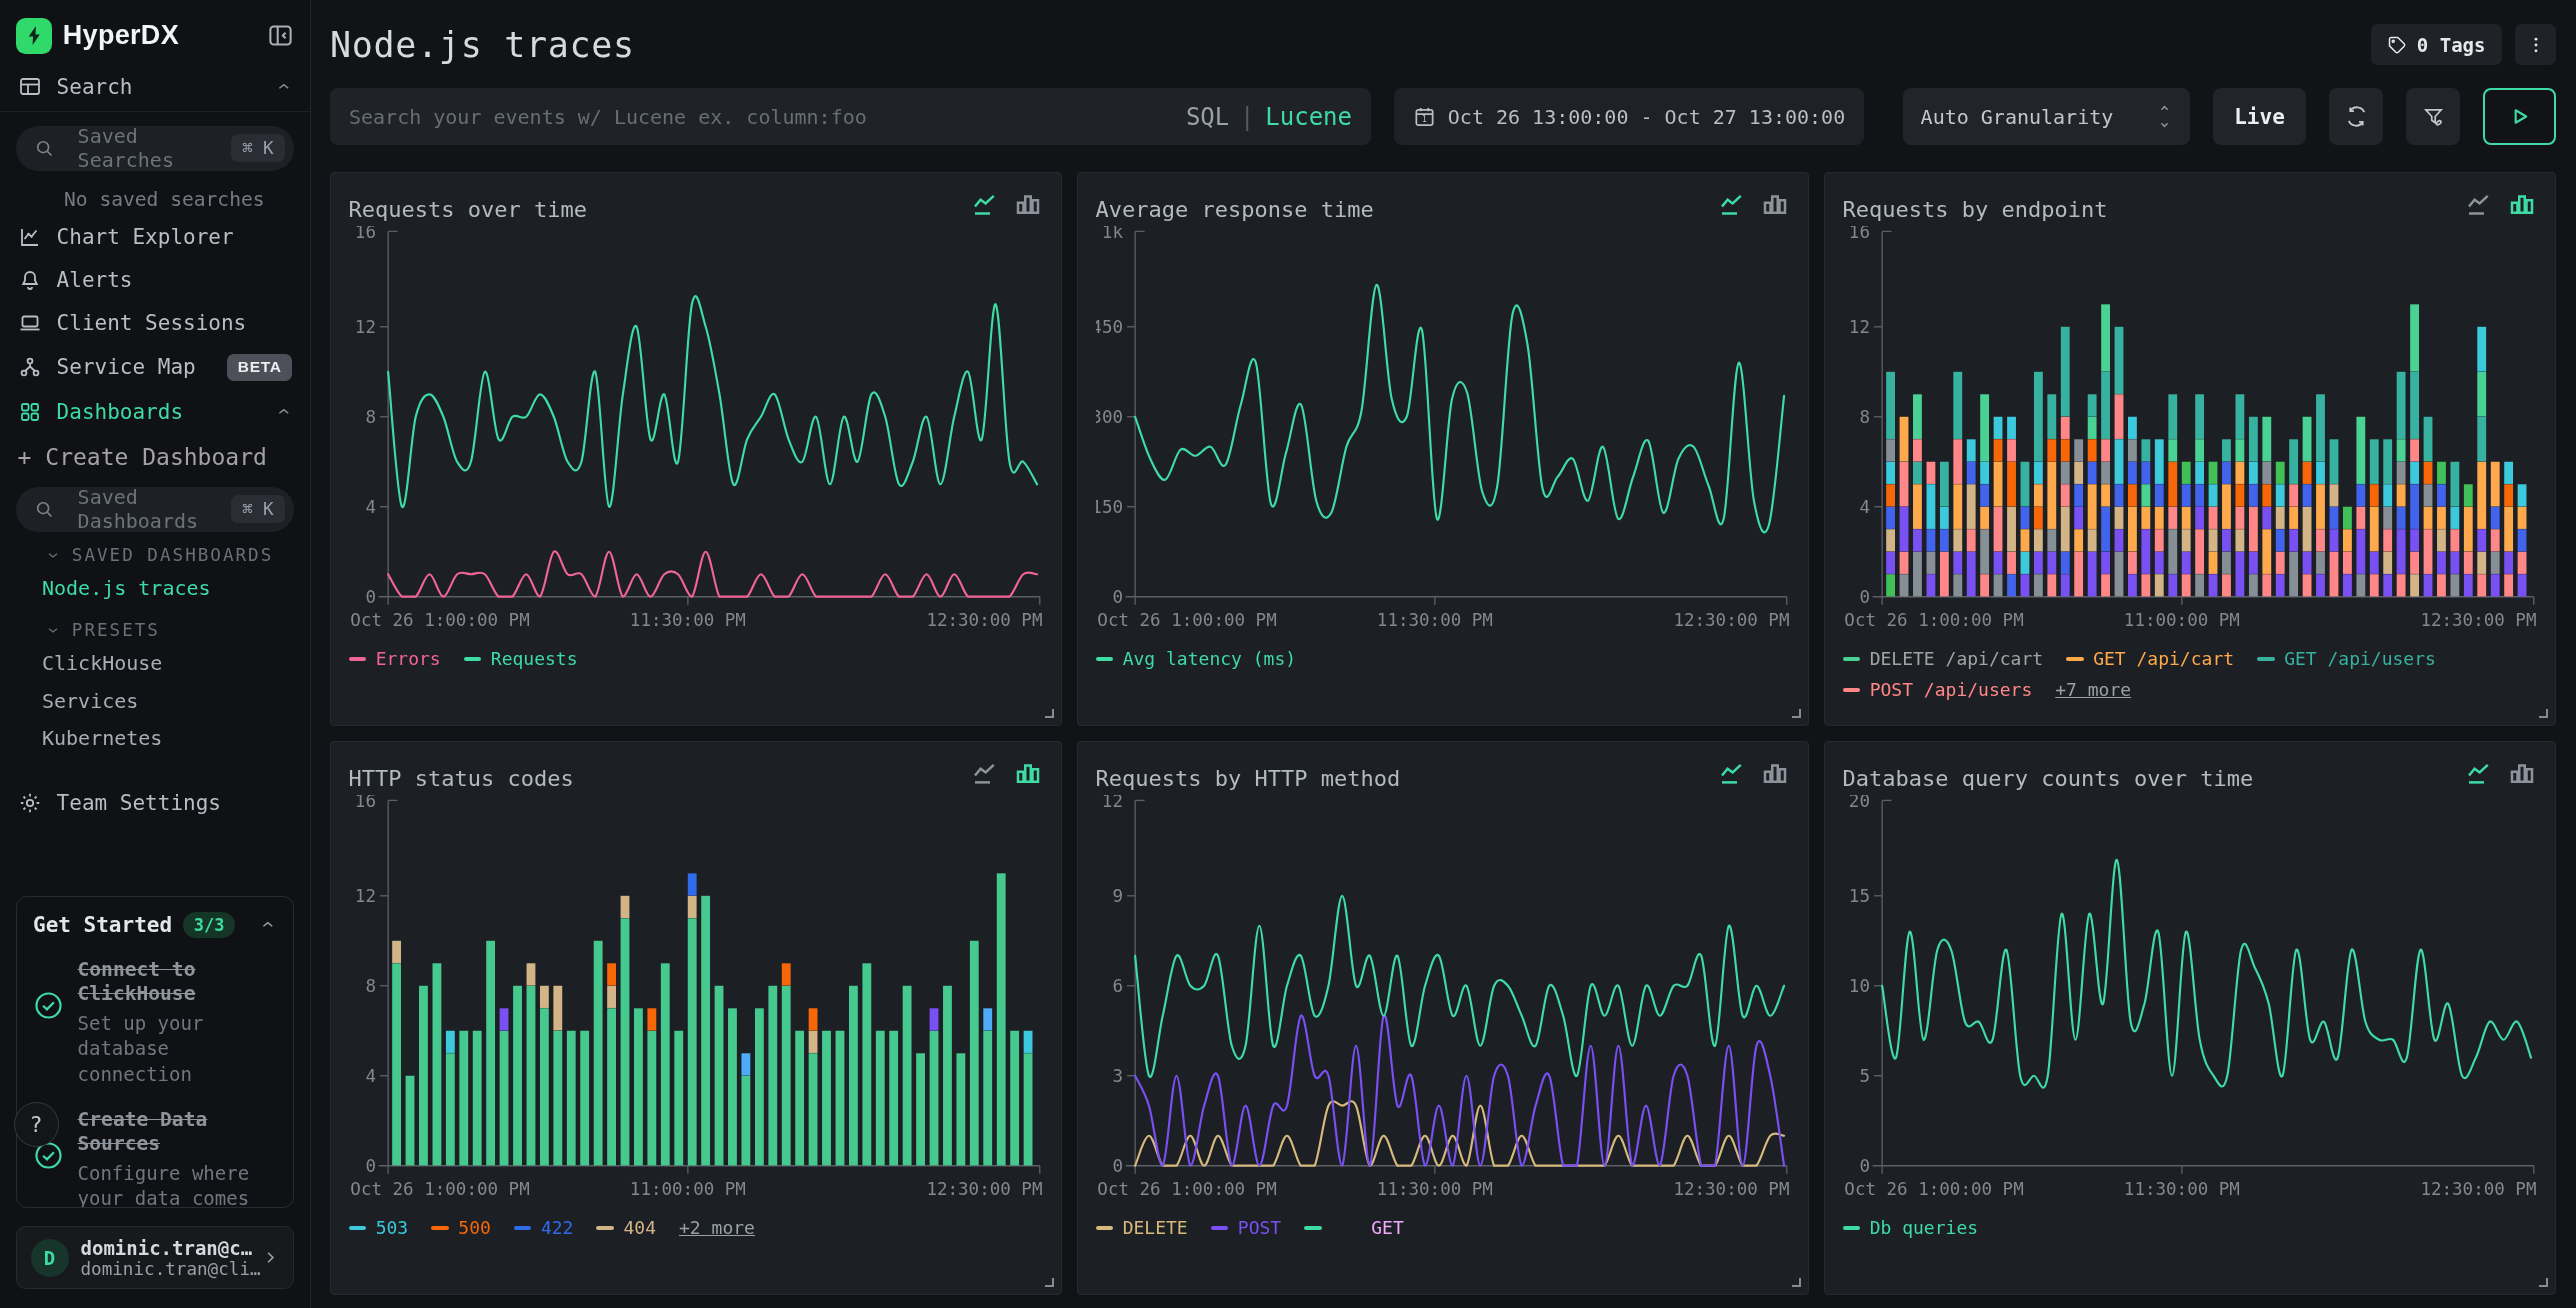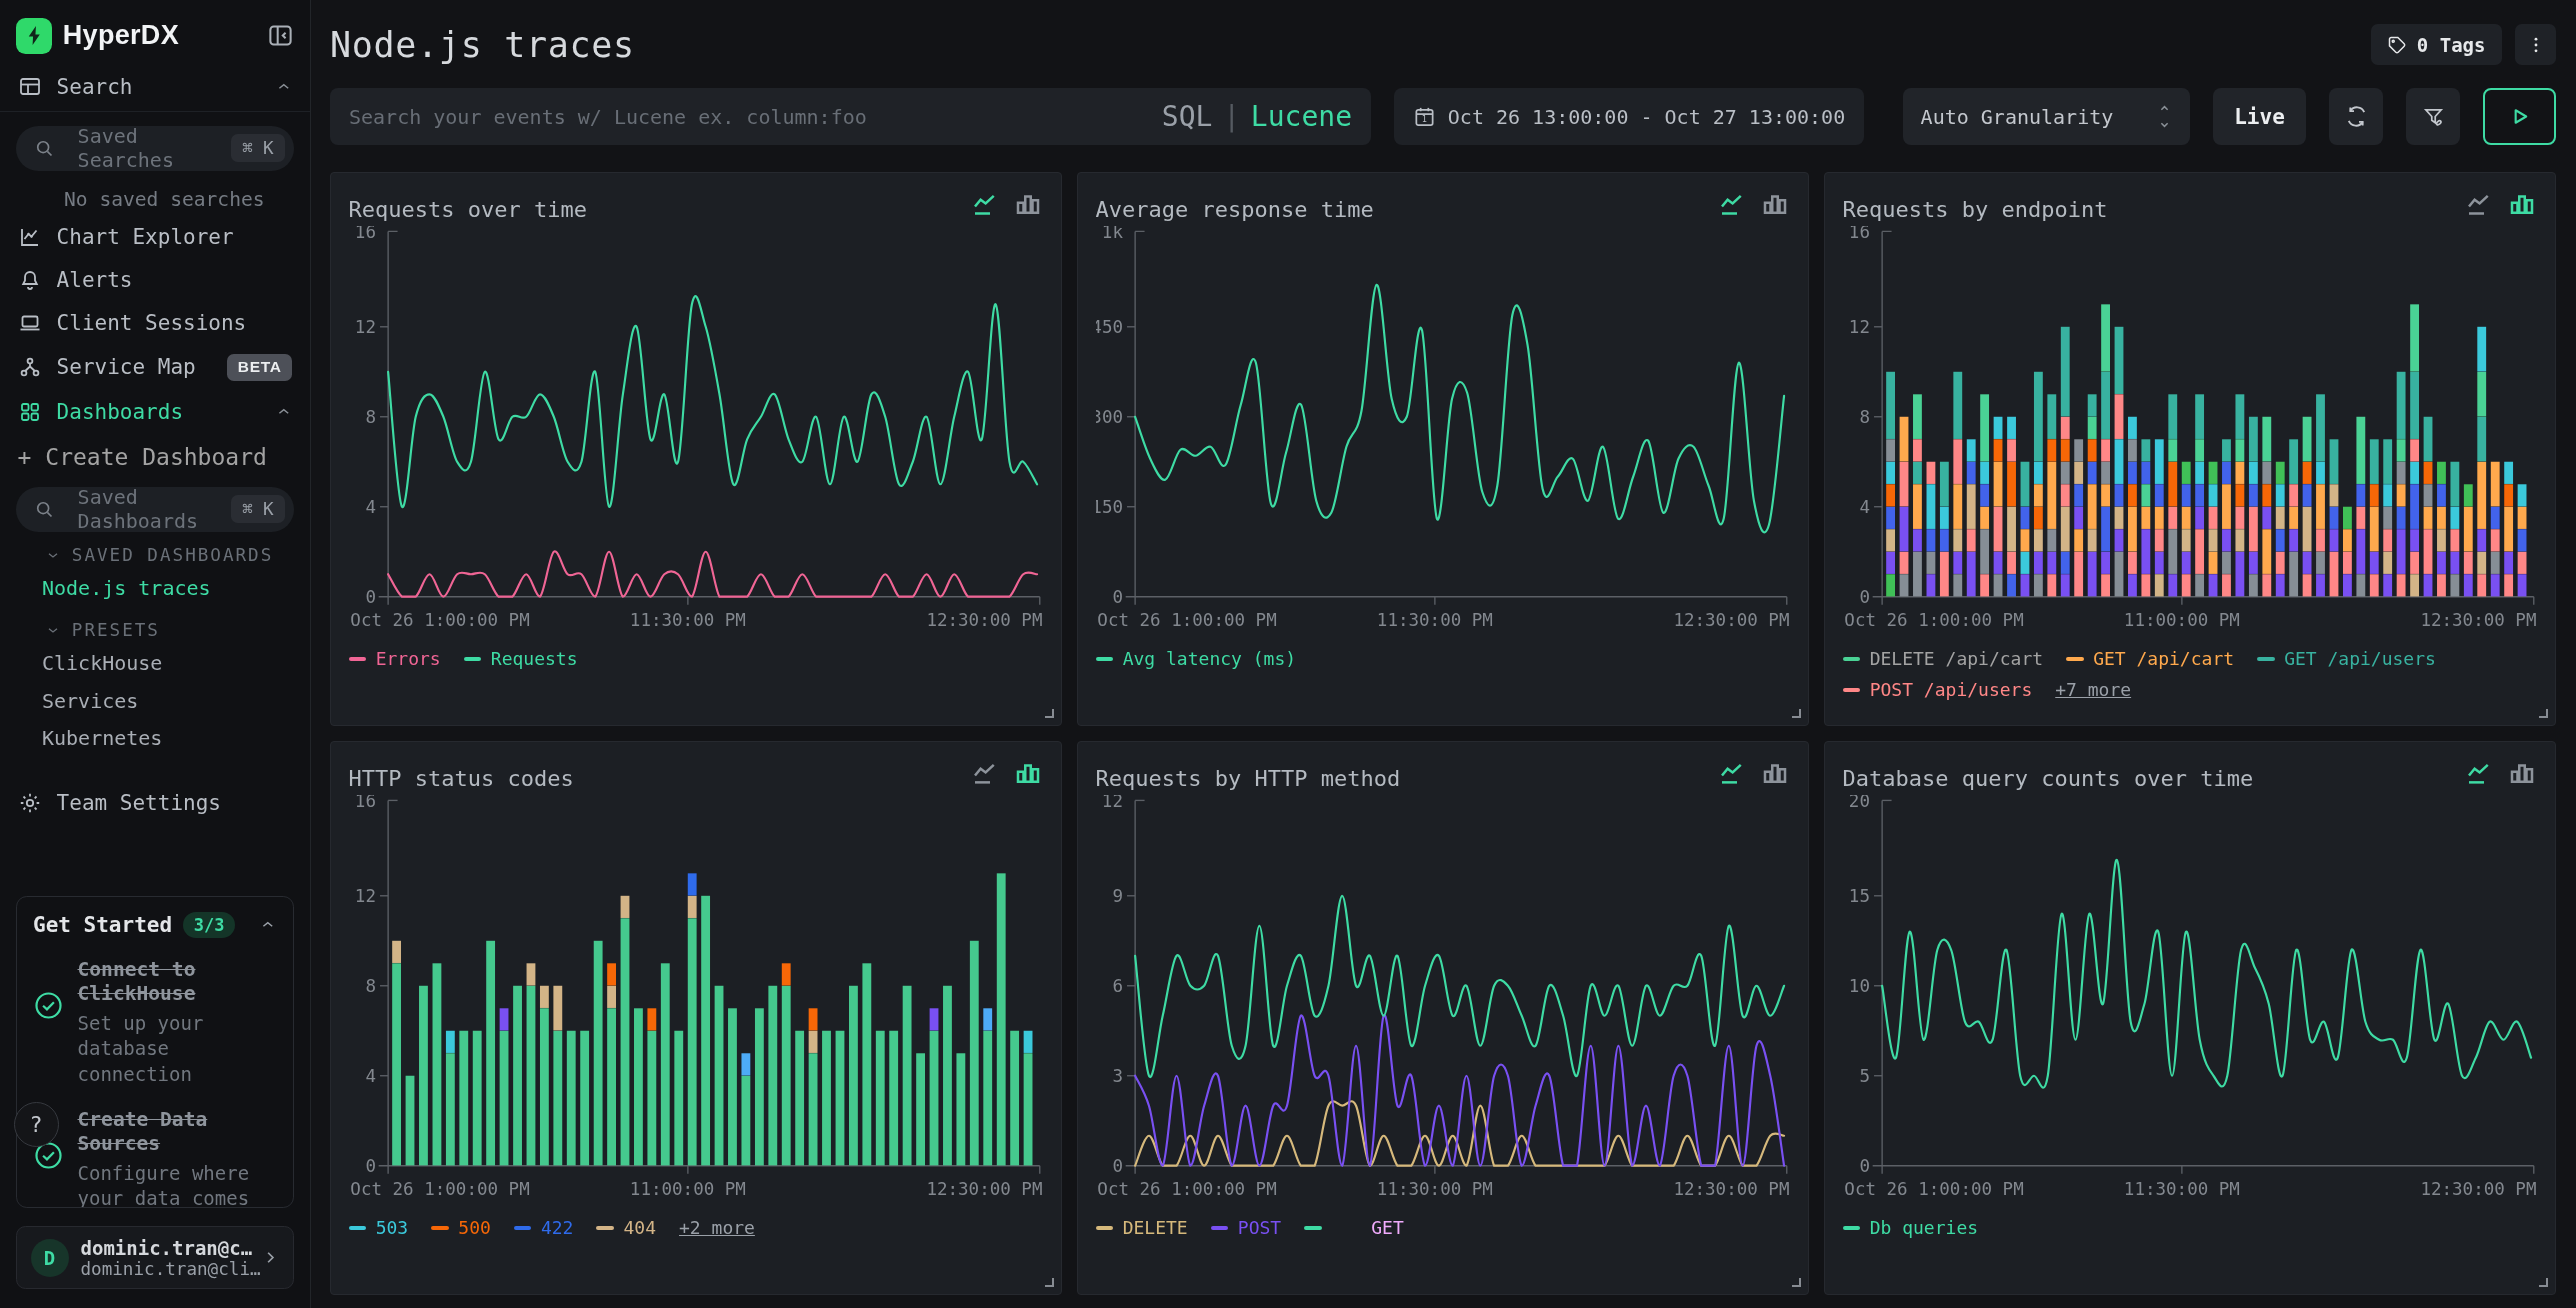--- a/index.html
+++ b/index.html
@@ -76,21 +76,21 @@
   .title-actions { margin-left:auto; display:flex; gap:13.5px; }
   .chip { height:41px; background:#1f2227; border-radius:6.8px; display:flex; align-items:center; gap:9.5px;
           padding:0 16px; font-size:19px; font-weight:bold; color:#e6e8ea; cursor:pointer; }
   .chip svg { width:20px; height:20px; }
   .chip.icon-only { width:41px; padding:0; justify-content:center; }
 
   .toolbar { display:flex; gap:23px; margin-top:23px; }
   .search-input { flex:1; height:57px; background:#1f2227; border-radius:8px; display:flex; align-items:center;
                   padding:0 19px; gap:13.5px; }
   .search-input .ph { flex:1; font-size:20px; color:#686e76; }
-  .lang { font-size:28px; color:#9aa0a8; display:flex; gap:10.8px; align-items:flex-end; }
+  .lang { font-size:24px; color:#9aa0a8; display:flex; gap:10.8px; align-items:flex-end; }
   .lang .lucene { color:#3edba4; }
   .lang .pipe { color:#555a61; }
   .tb-btn { height:57px; background:#212429; border-radius:8px; display:flex; align-items:center;
             justify-content:center; gap:12px; font-size:20px; color:#c3c7cd; cursor:pointer; }
   .tb-btn svg { width:23px; height:23px; }
   .date-btn { width:470px; background:#1e2126; color:#b9bec5; }
   .gran-btn { width:287px; justify-content:space-between; padding:0 17.6px;margin-left:16px; }
   .gran-btn .carets { display:flex; flex-direction:column; gap:1.4px; color:#8a9097; }
   .gran-btn .carets svg { width:15px; height:15px; }
   .live-btn { width:93px; font-weight:bold; color:#eceef0; font-size:21px; }

